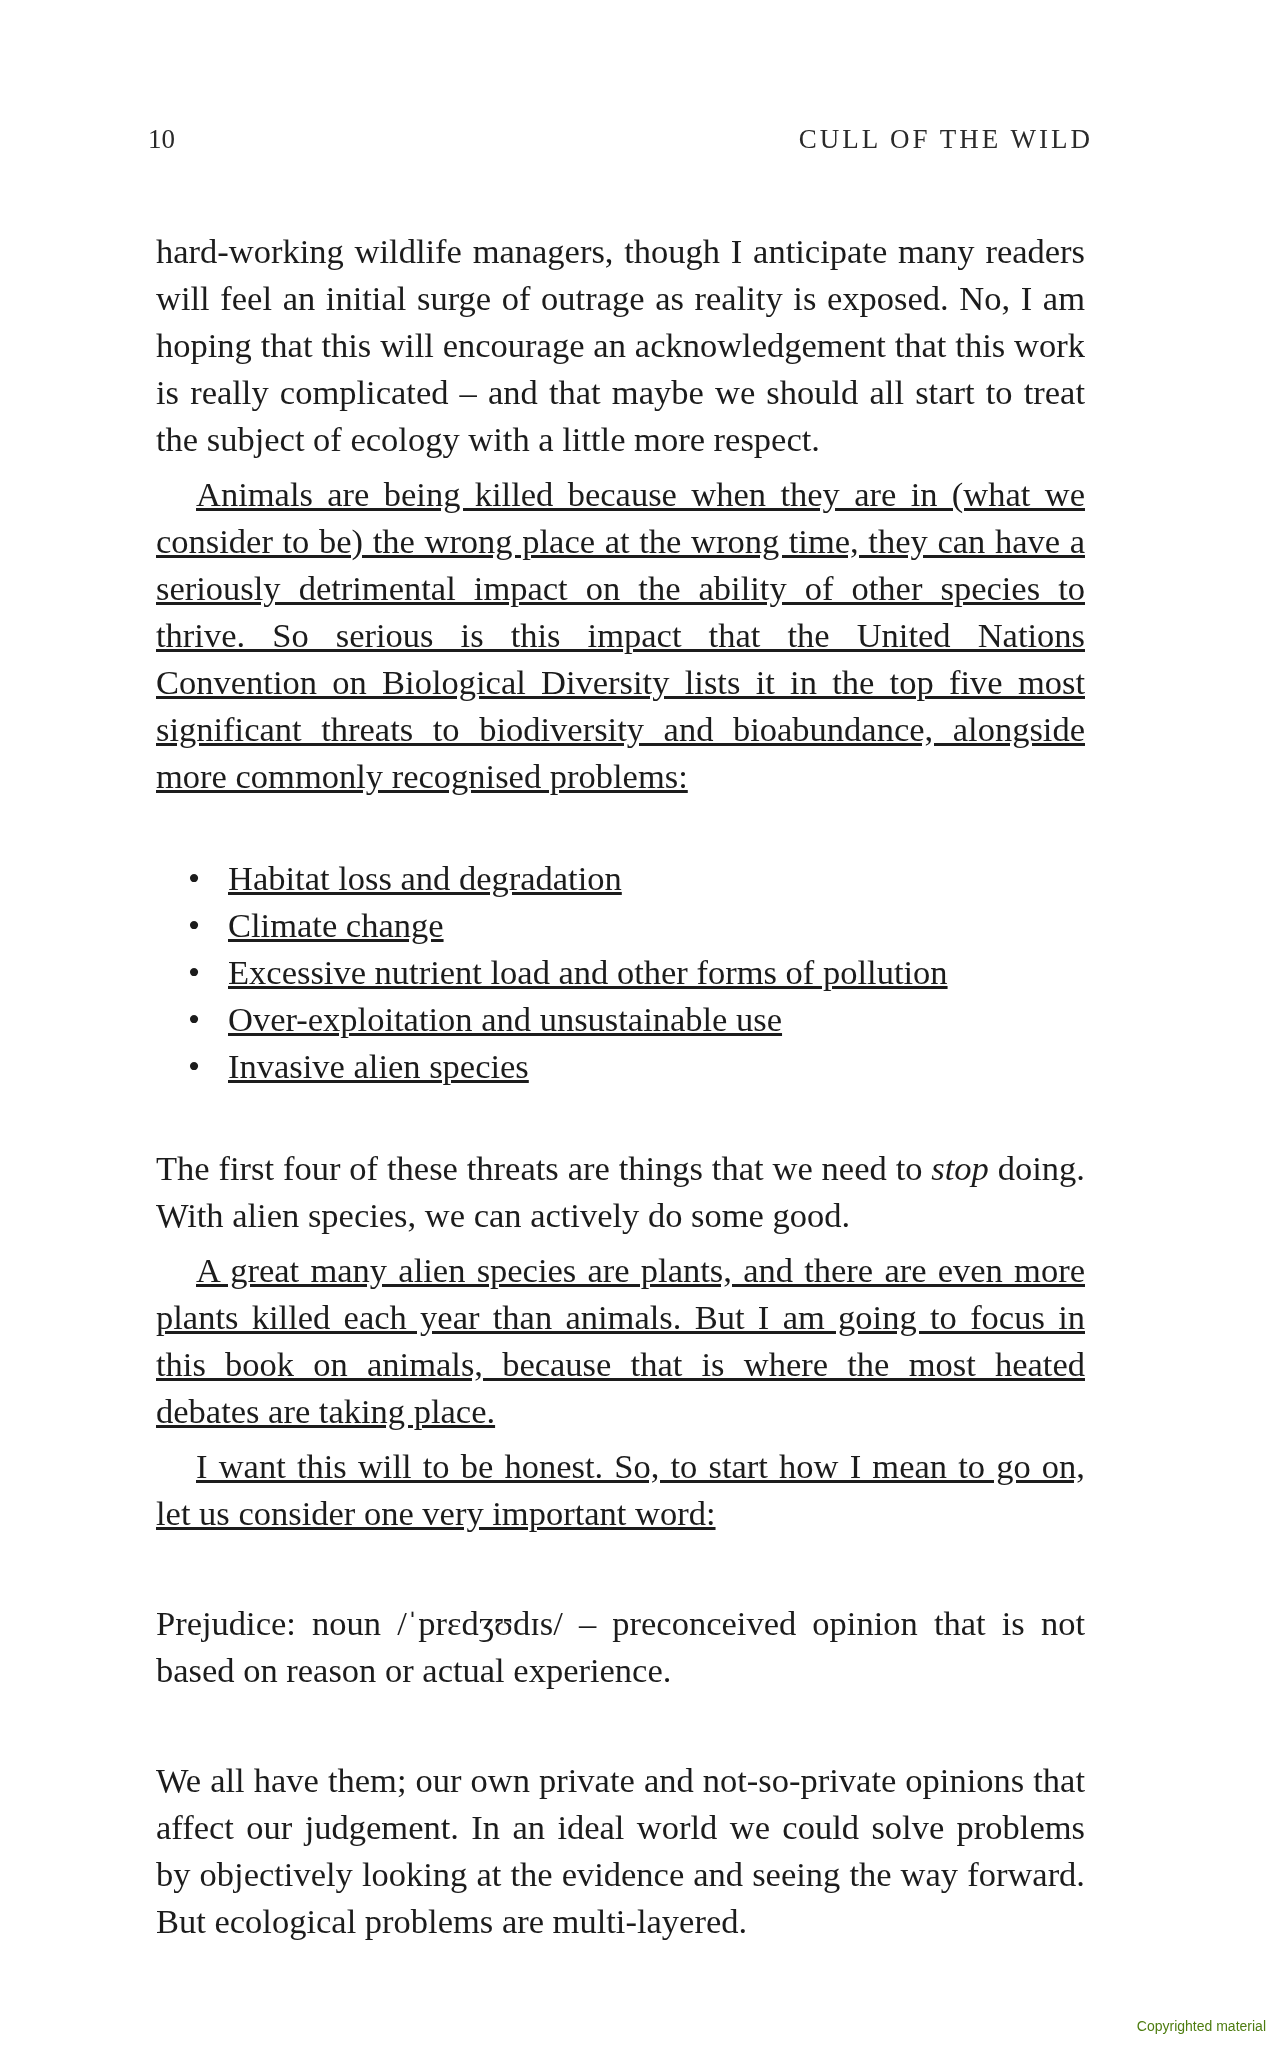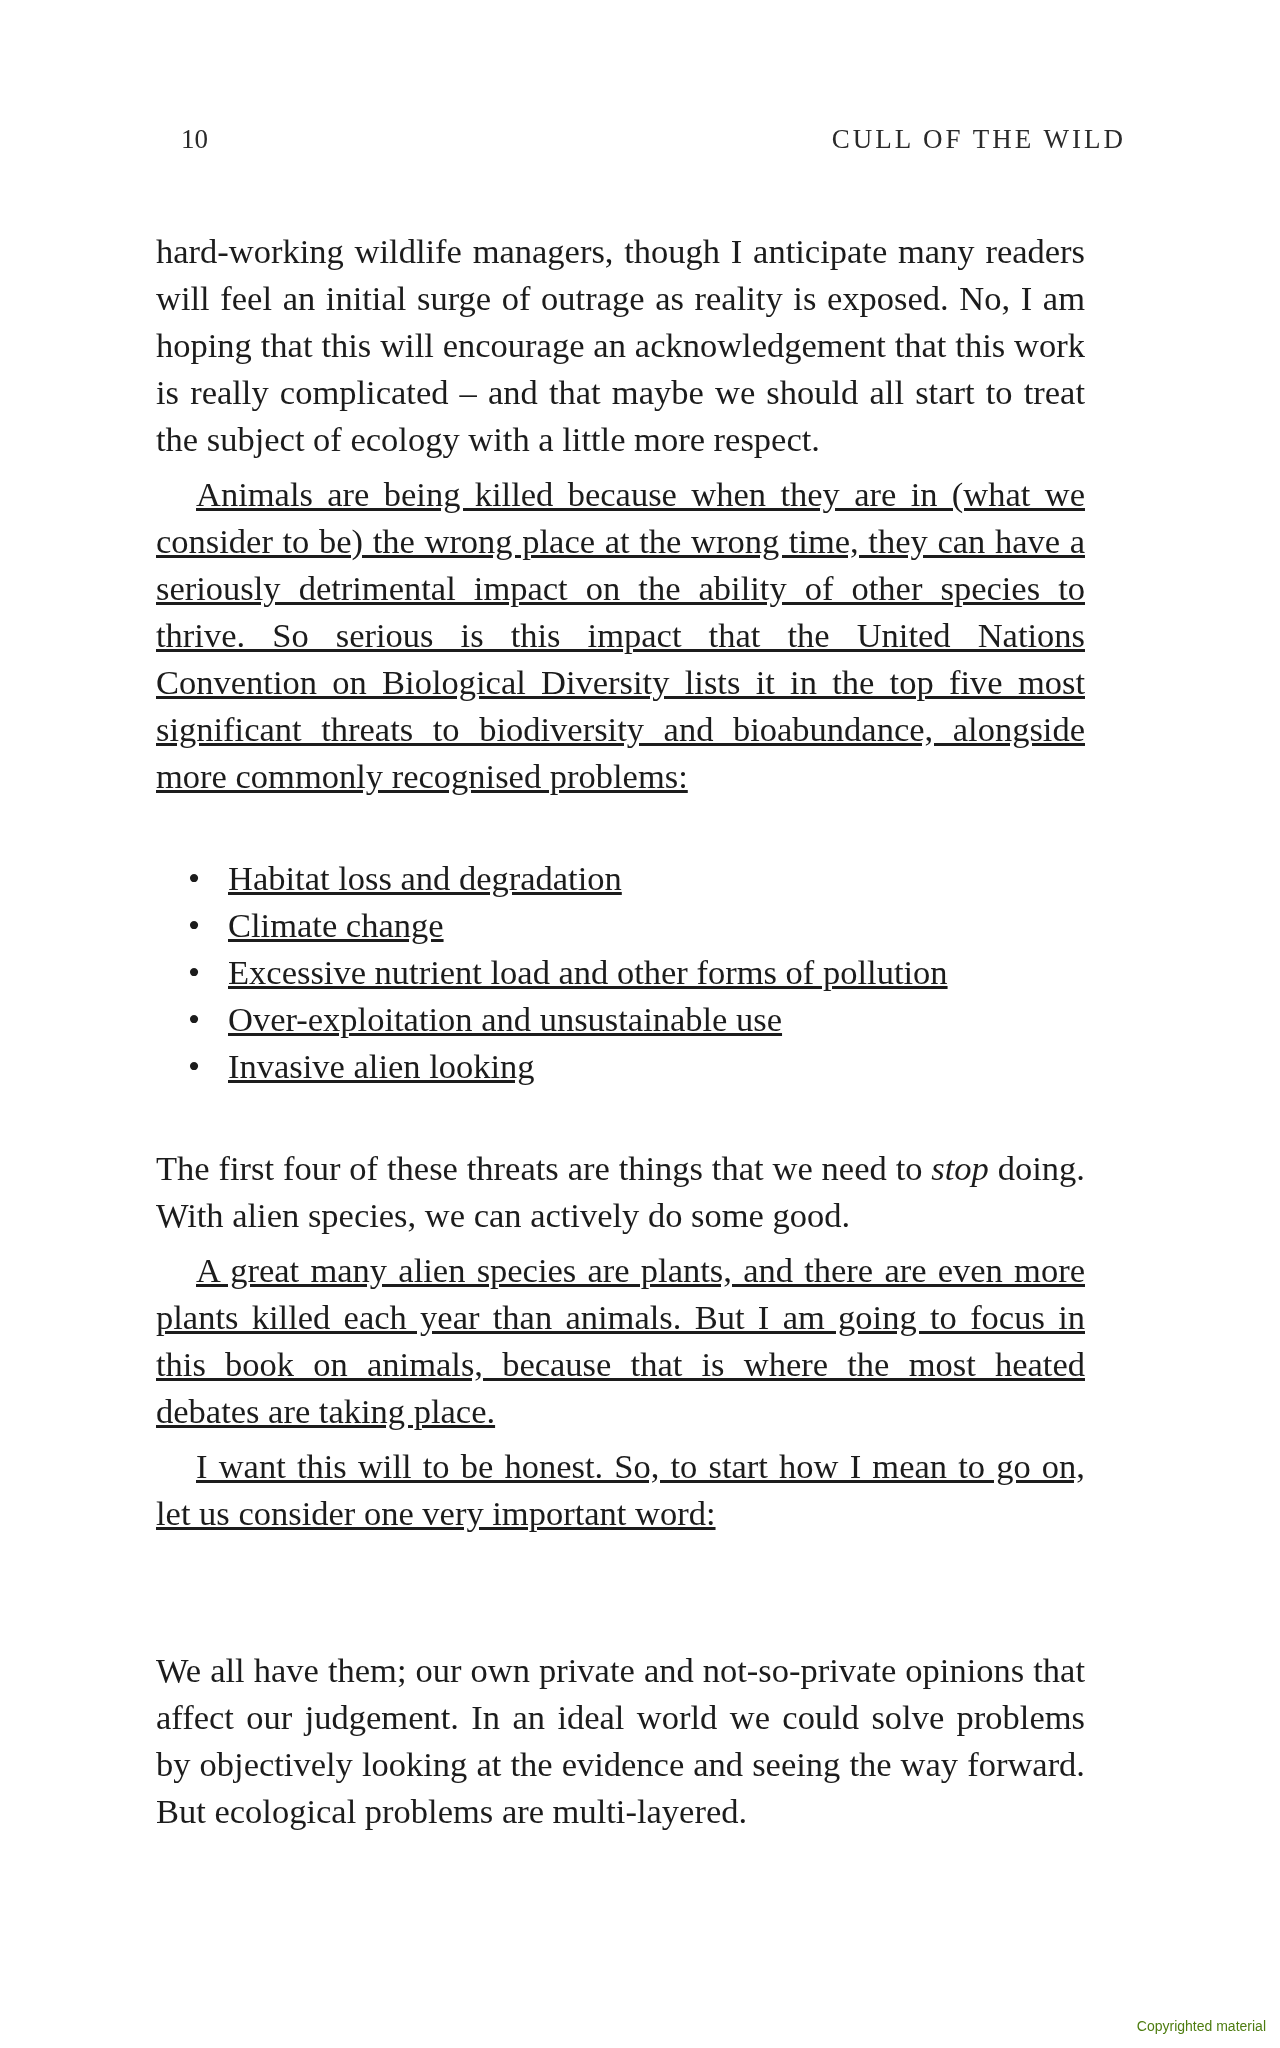--- a/index.html
+++ b/index.html
@@ -4,21 +4,21 @@
 <style>
   html, body { margin: 0; padding: 0; background: #ffffff; }
   body {
     width: 1280px; height: 2048px; position: relative; overflow: hidden;
     font-family: "Liberation Serif", "DejaVu Serif", serif;
     color: #1c1c1c;
   }
   .running-head {
     position: absolute; top: 124px; left: 148px; width: 945px;
     display: flex; justify-content: space-between; align-items: center;
-    font-size: 27px; color: #2a2a2a; margin-left: 33px;
+    font-size: 27px; color: #2a2a2a;
   }
   .running-head .title { letter-spacing: 3px; }
   .text-block {
     position: absolute; top: 220px; left: 148px; width: 945px;
     font-size: 34.5px; line-height: 47px;
   }
   p { margin: 8px; text-align: justify; text-align-last: left; }
   p.indent { text-indent: 40px; text-decoration: underline; }
   .gap { height: 47px; }
   ul.threats { list-style: none; margin: 0; padding: 0 0 0 40px; }
@@ -41,24 +41,25 @@
 
 <div class="text-block">
   <p>hard-working wildlife managers, though I anticipate many readers will feel an initial surge of outrage as reality is exposed. No, I am hoping that this will encourage an acknowledgement that this work is really complicated – and that maybe we should all start to treat the subject of ecology with a little more respect.</p>
   <p class="indent">Animals are being killed because when they are in (what we consider to be) the wrong place at the wrong time, they can have a seriously detrimental impact on the ability of other species to thrive. So serious is this impact that the United Nations Convention on Biological Diversity lists it in the top five most significant threats to biodiversity and bioabundance, alongside more commonly recognised problems:</p>
   <div class="gap"></div>
   <ul class="threats">
     <li>Habitat loss and degradation</li>
     <li>Climate change</li>
     <li>Excessive nutrient load and other forms of pollution</li>
     <li>Over-exploitation and unsustainable use</li>
-    <li>Invasive alien looking</li>
+    <li>Invasive alien species</li>
   </ul>
   <div class="gap"></div>
   <p><span>The first four of these threats are things that we need to </span><em>stop</em><span> doing. With alien species, we can actively do some good.</span></p>
   <p class="indent">A great many alien species are plants, and there are even more plants killed each year than animals. But I am going to focus in this book on animals, because that is where the most heated debates are taking place.</p>
   <p class="indent">I want this will to be honest. So, to start how I mean to go on, let us consider one very important word:</p>
   <div class="gap"></div>
+  <p>Prejudice: noun /ˈprɛdʒʊdɪs/ – preconceived opinion that is not based on reason or actual experience.</p>
   <div class="gap"></div>
   <p>We all have them; our own private and not-so-private opinions that affect our judgement. In an ideal world we could solve problems by objectively looking at the evidence and seeing the way forward. But ecological problems are multi-layered.</p>
 </div>
 
 <div class="watermark">Copyrighted material</div>
 
 </body></html>

